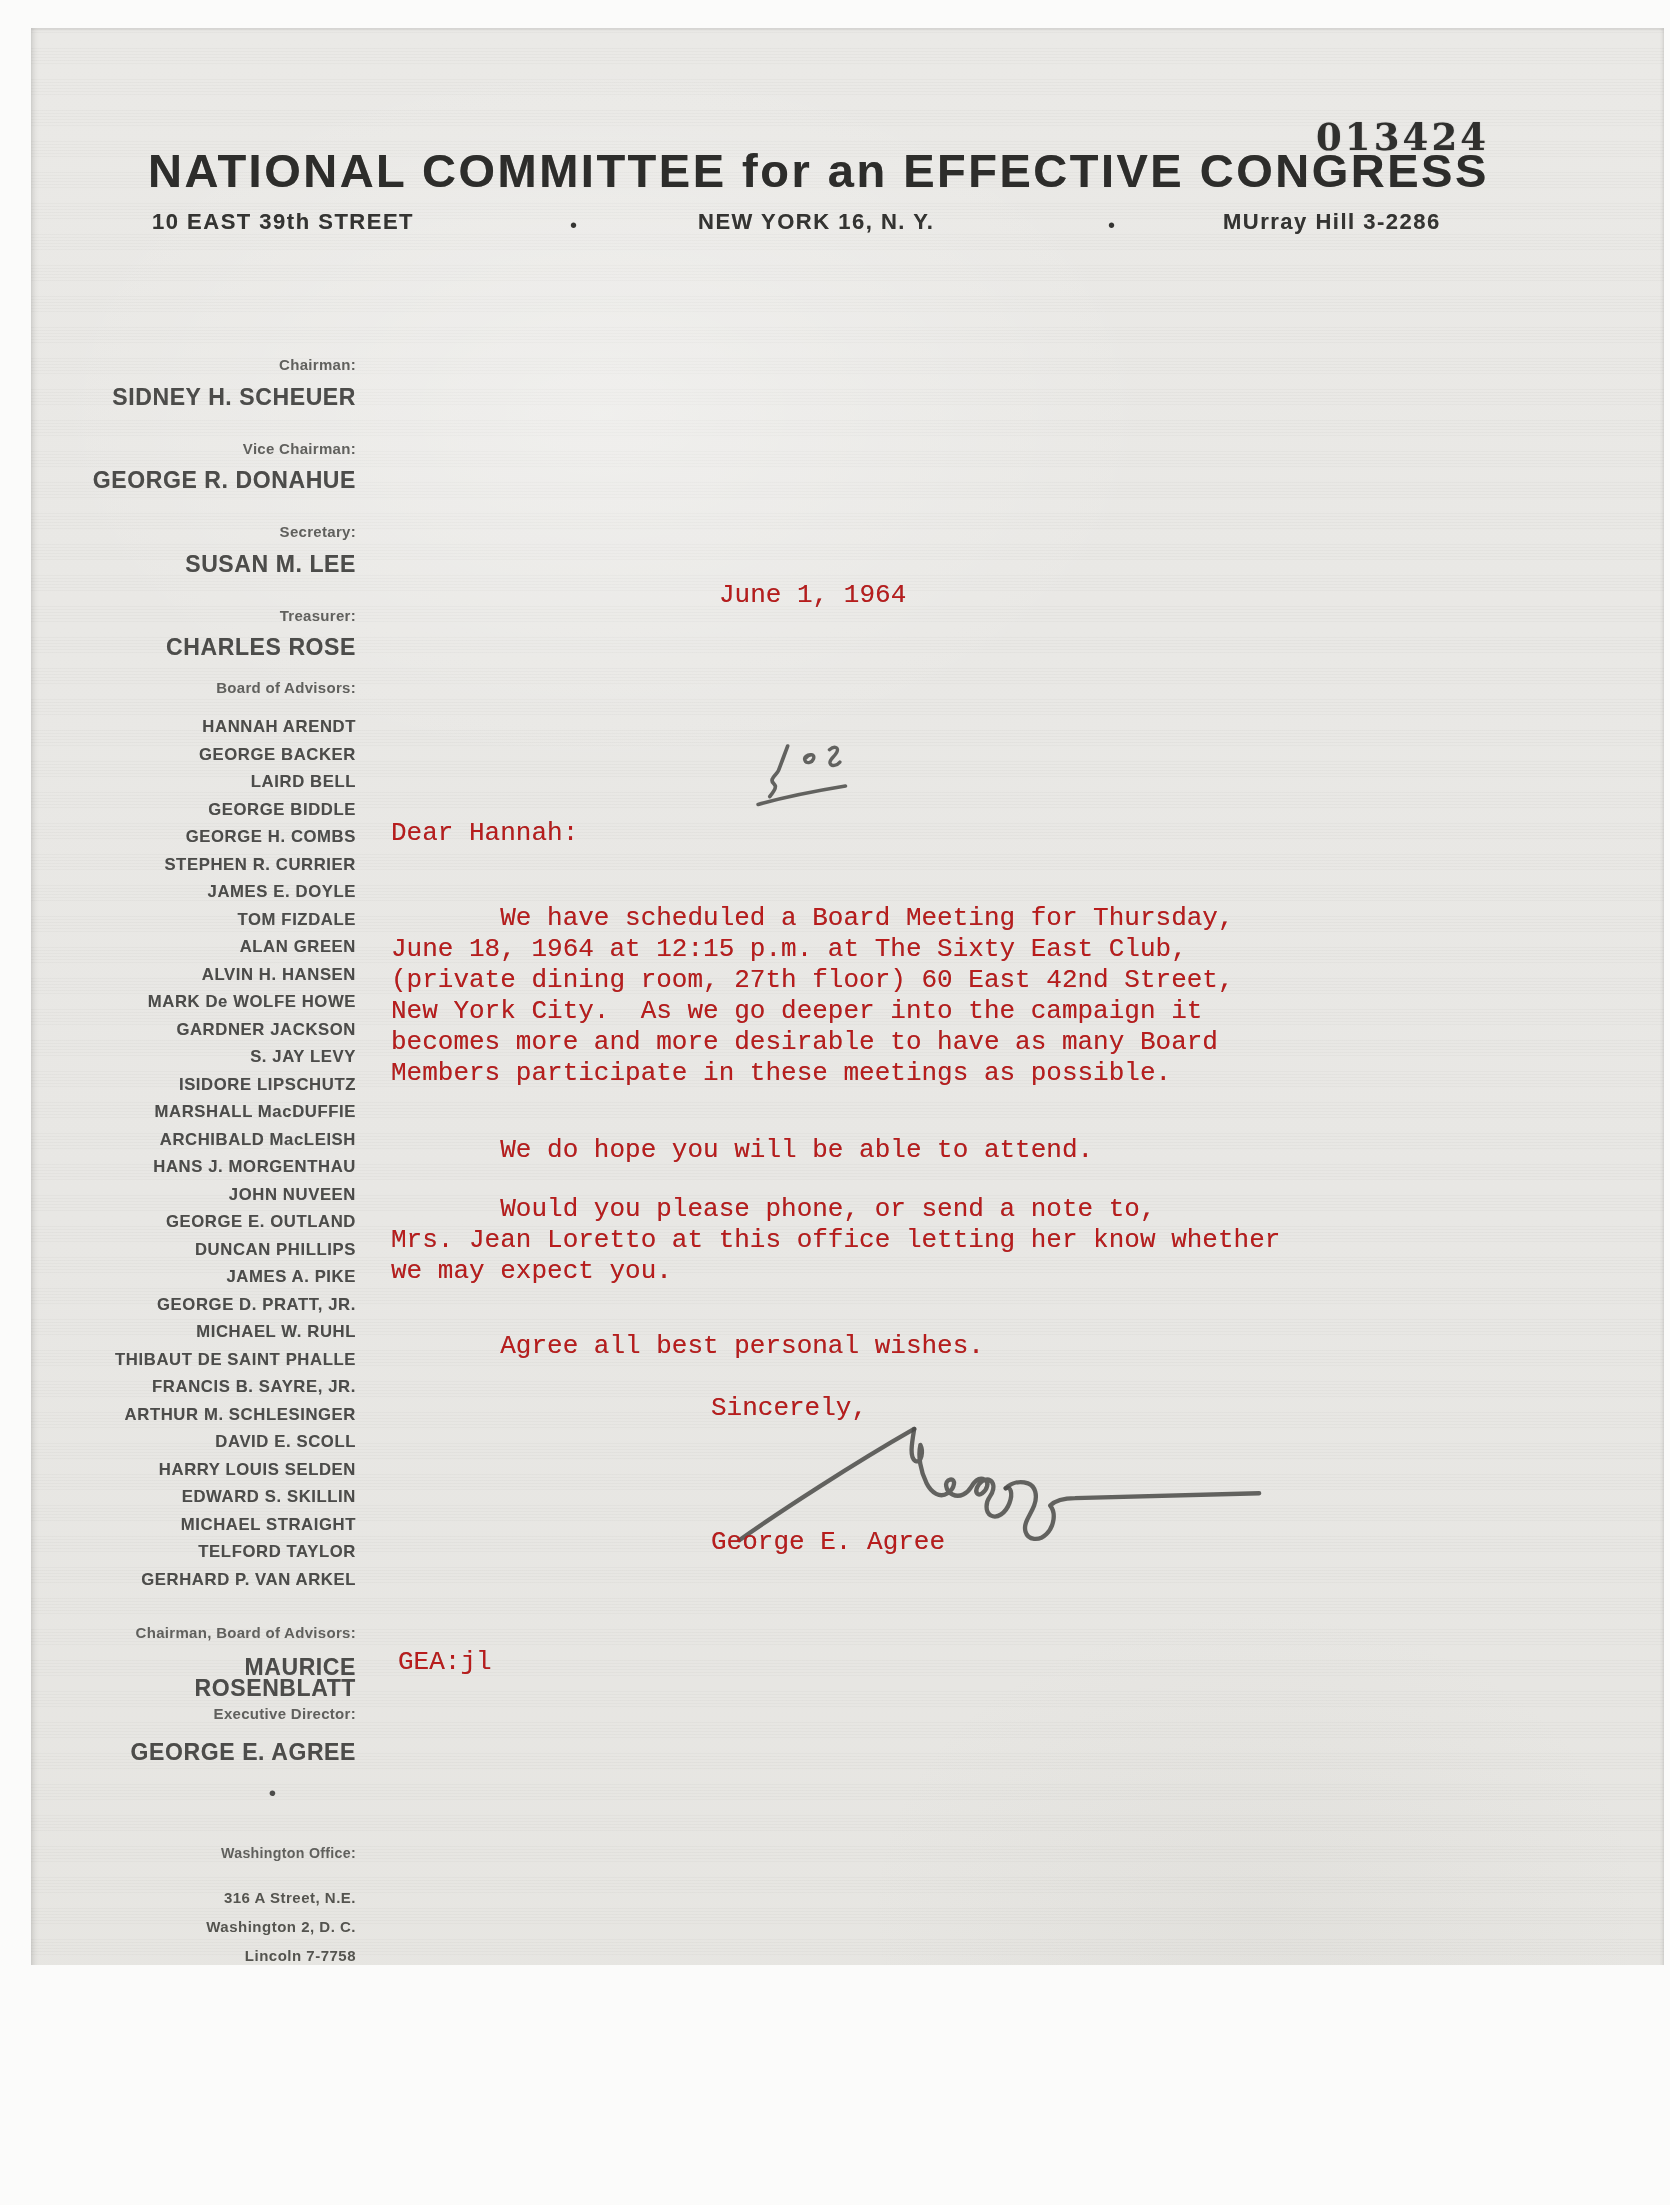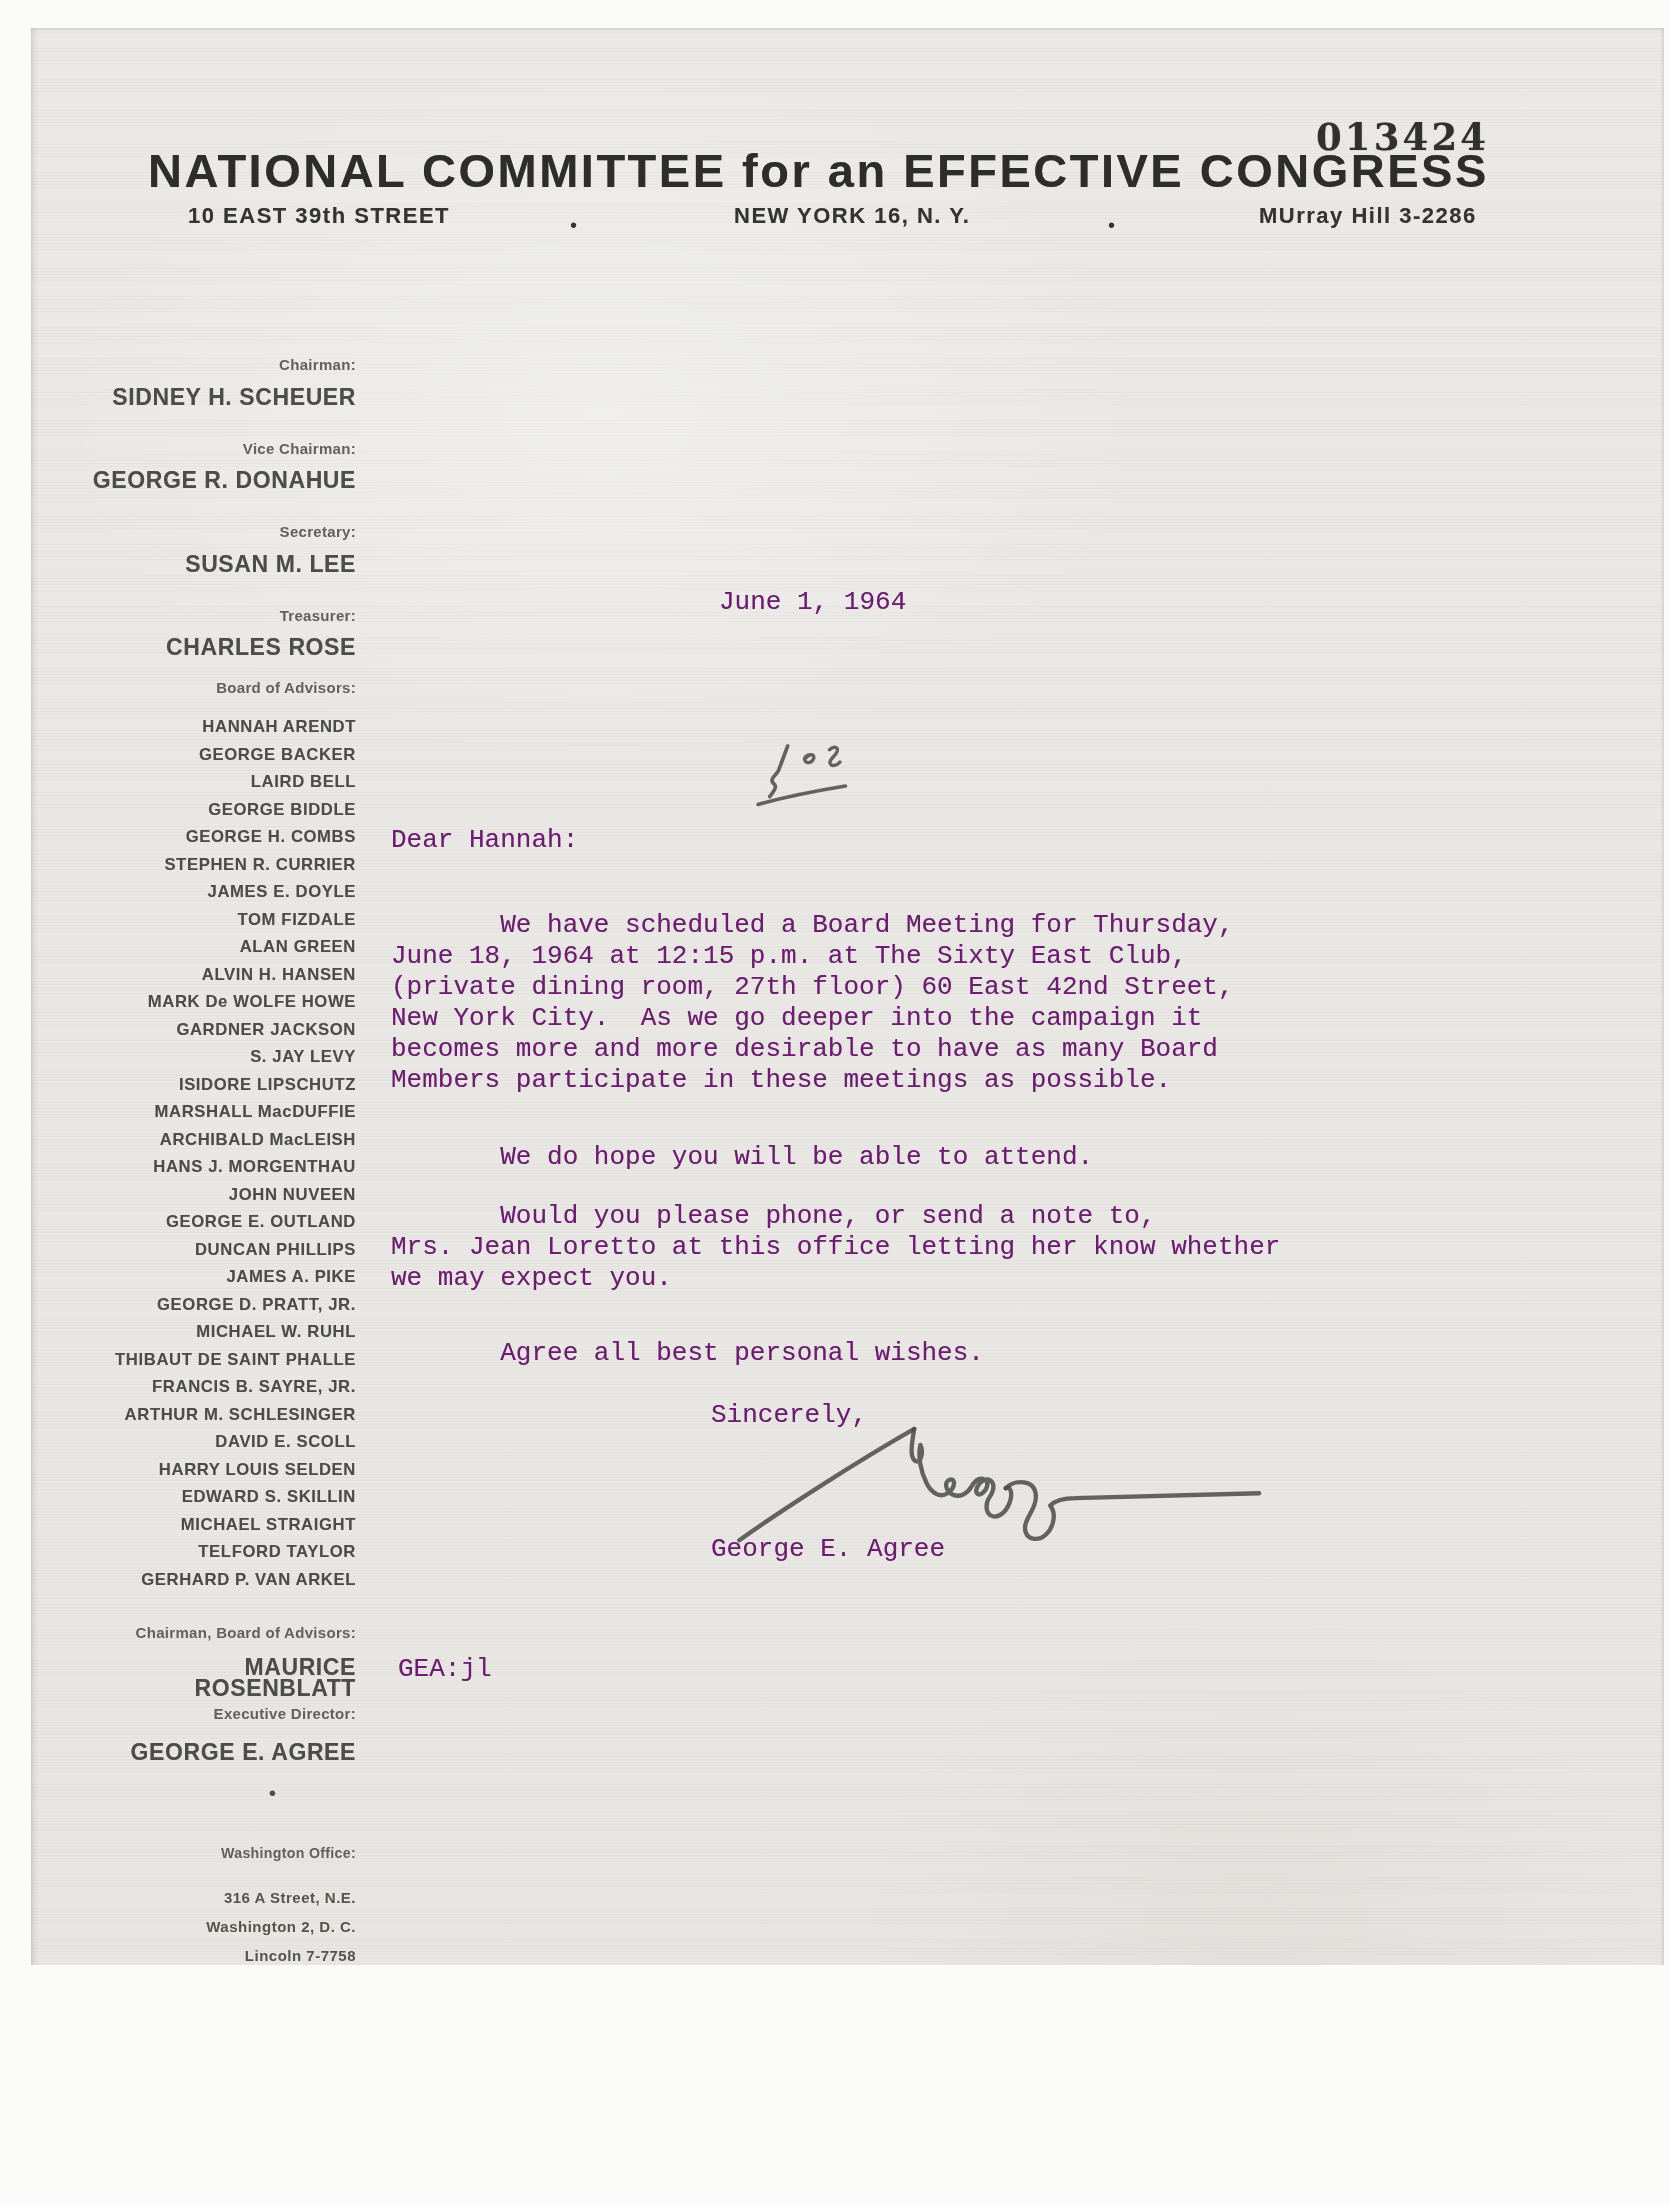--- a/index.html
+++ b/index.html
@@ -13,43 +13,43 @@
       linear-gradient(180deg,#eae9e6 0%,#e8e7e4 55%,#e6e5e1 100%);
     box-shadow: inset 3.7px 0 5px rgba(0,0,0,0.07), inset -1.9px 0 3.7px rgba(0,0,0,0.05),
                 inset 0 -2.5px 4.3px rgba(0,0,0,0.09), inset 0 1.9px 2.5px rgba(0,0,0,0.03);}
   
   .stamp{position:absolute;left:1316px;top:115px;font-family:"DejaVu Serif",serif;
          font-size:37px;font-weight:700;letter-spacing:3.1px;color:#30302e;
          text-shadow:0 0 1.2px rgba(40,40,40,0.35);}
   .org-name{position:absolute;left:148px;top:143px;width:1379px;margin:0;
             font-size:47px;font-weight:700;letter-spacing:2.5px;color:#2d2d2b;
             white-space:nowrap;text-shadow:0 0 0.6px rgba(45,45,43,0.5);}
-  .addr{position:absolute;top:203px;font-size:22px;font-weight:700;letter-spacing:1.5px;
-        color:#343432;white-space:nowrap;text-shadow:0 0 0.6px rgba(52,52,50,0.4);margin-left:36px;}
+  .addr{position:absolute;top:209px;font-size:22px;font-weight:700;letter-spacing:1.5px;
+        color:#343432;white-space:nowrap;text-shadow:0 0 0.6px rgba(52,52,50,0.4);}
   .addr-left{left:152px;}  .addr-center{left:698px;}  .addr-right{left:1223px;}
   .hbullet{position:absolute;top:214px;font-size:20px;color:#343432;}
   .hb1{left:570px;} .hb2{left:1108px;}
   
   .side{position:absolute;left:87px;width:269px;text-align:right;color:#4c4c4a;}
   .s-label{font-size:15px;font-weight:700;letter-spacing:0.3px;color:#60605d;line-height:16px;}
   .s-name{font-size:23px;font-weight:700;letter-spacing:0.6px;line-height:21px;margin-top:13.6px;
           text-shadow:0 0 0.6px rgba(76,76,74,0.35);}
   .officer + .officer{margin-top:33px;}
   .advisors{margin-top:17.3px;}
   .adv{font-size:16.7px;font-weight:700;letter-spacing:0.6px;line-height:27.5px;
        text-shadow:0 0 0.6px rgba(76,76,74,0.3);}
   .wash-label{font-size:14.2px;}
   .wash-lines{margin-top:22px;}
   .wash{font-size:15px;font-weight:700;letter-spacing:0.5px;line-height:29px;color:#54544f;}
   .sep-dot{position:absolute;left:87px;top:1781px;width:269px;text-align:right;
            padding-right:80px;box-sizing:border-box;font-size:21px;color:#4c4c4a;}
   
   .mono{position:absolute;font-family:"Liberation Mono",monospace;font-size:26px;
-        line-height:31px;color:#701a75;white-space:pre;
-        text-shadow:0 0 0.6px rgba(50,50,48,0.45);margin-top:7px;}
+        line-height:31px;color:#b91c1c;white-space:pre;
+        text-shadow:0 0 0.6px rgba(50,50,48,0.45);}
   .ink{stroke:#4a4a48;fill:none;stroke-linecap:round;stroke-linejoin:round;opacity:0.85;}
 </style>
 </head>
 <body>
 
 <div class="page">
   <div class="paper"></div>
 
   <div class="stamp">013424</div>
   <h1 class="org-name">NATIONAL COMMITTEE for an EFFECTIVE CONGRESS</h1>

